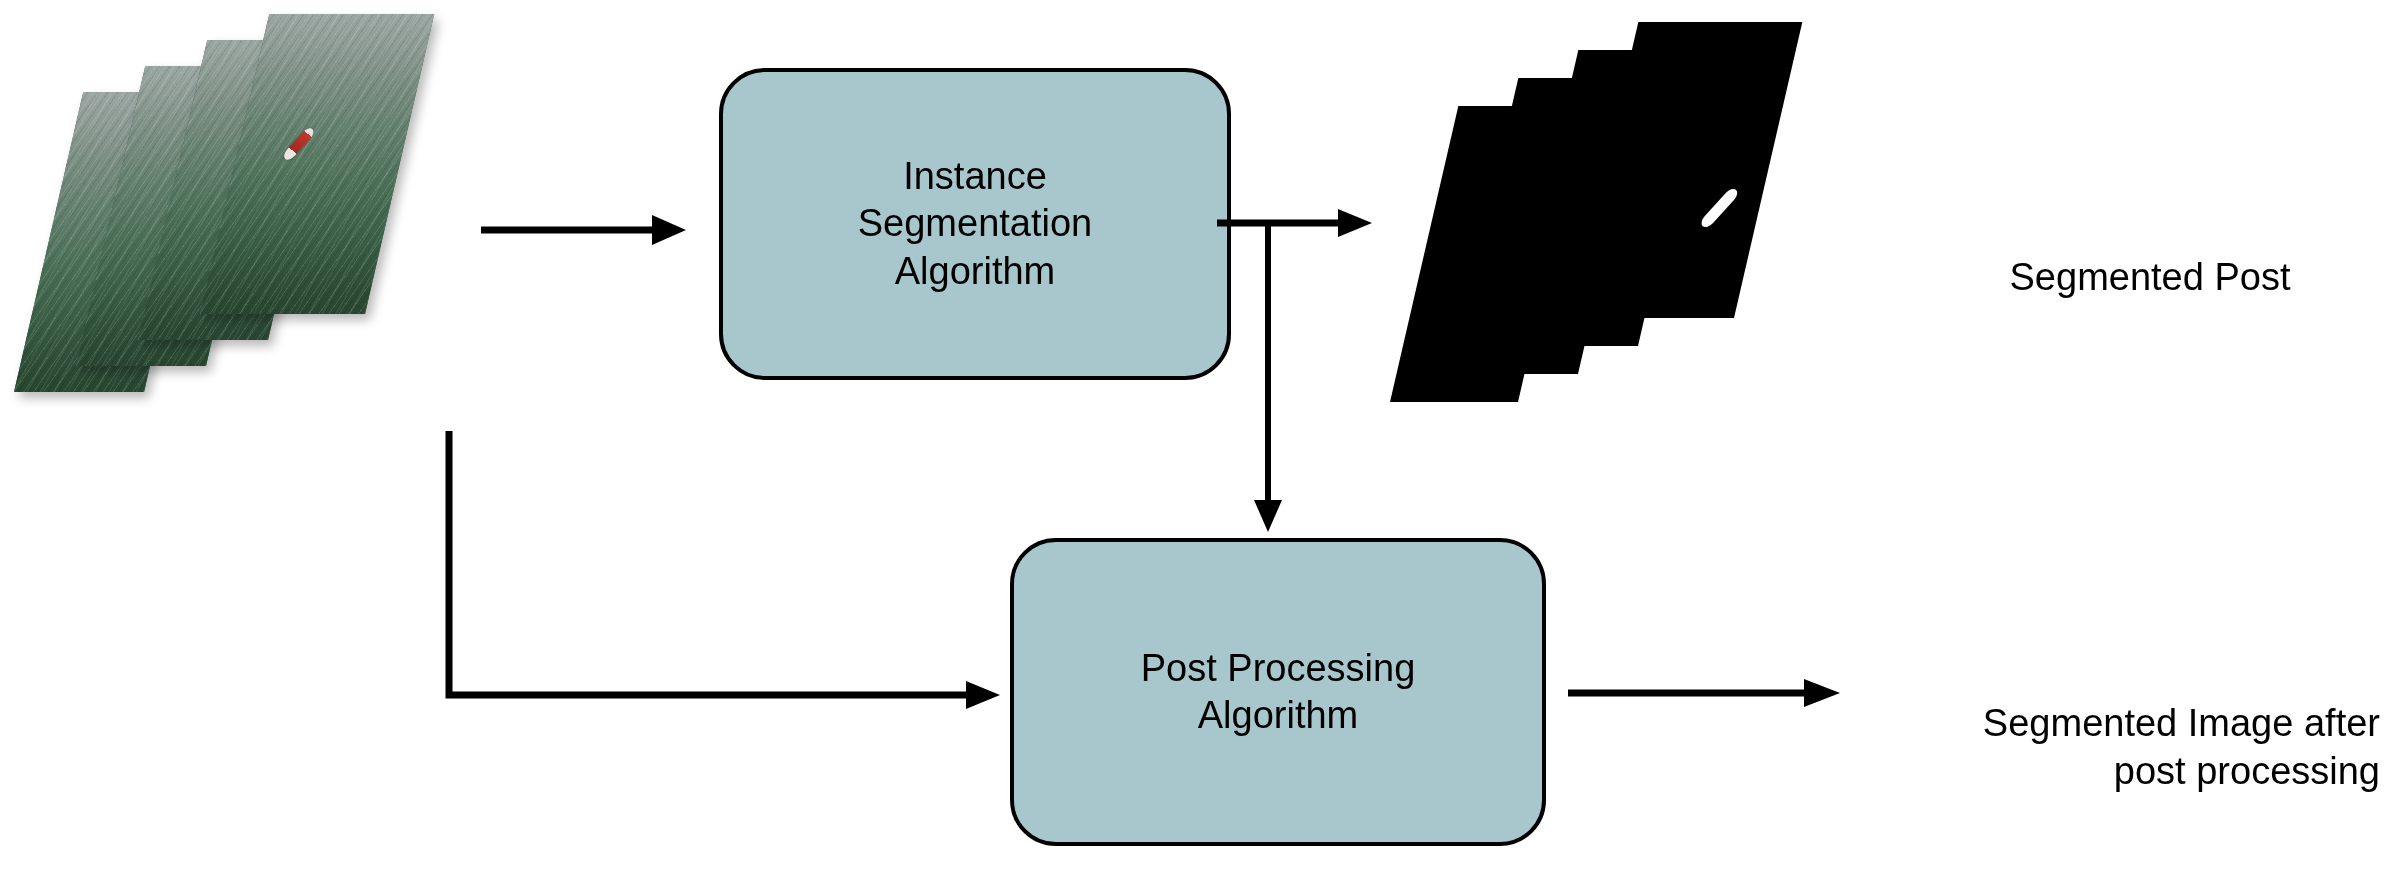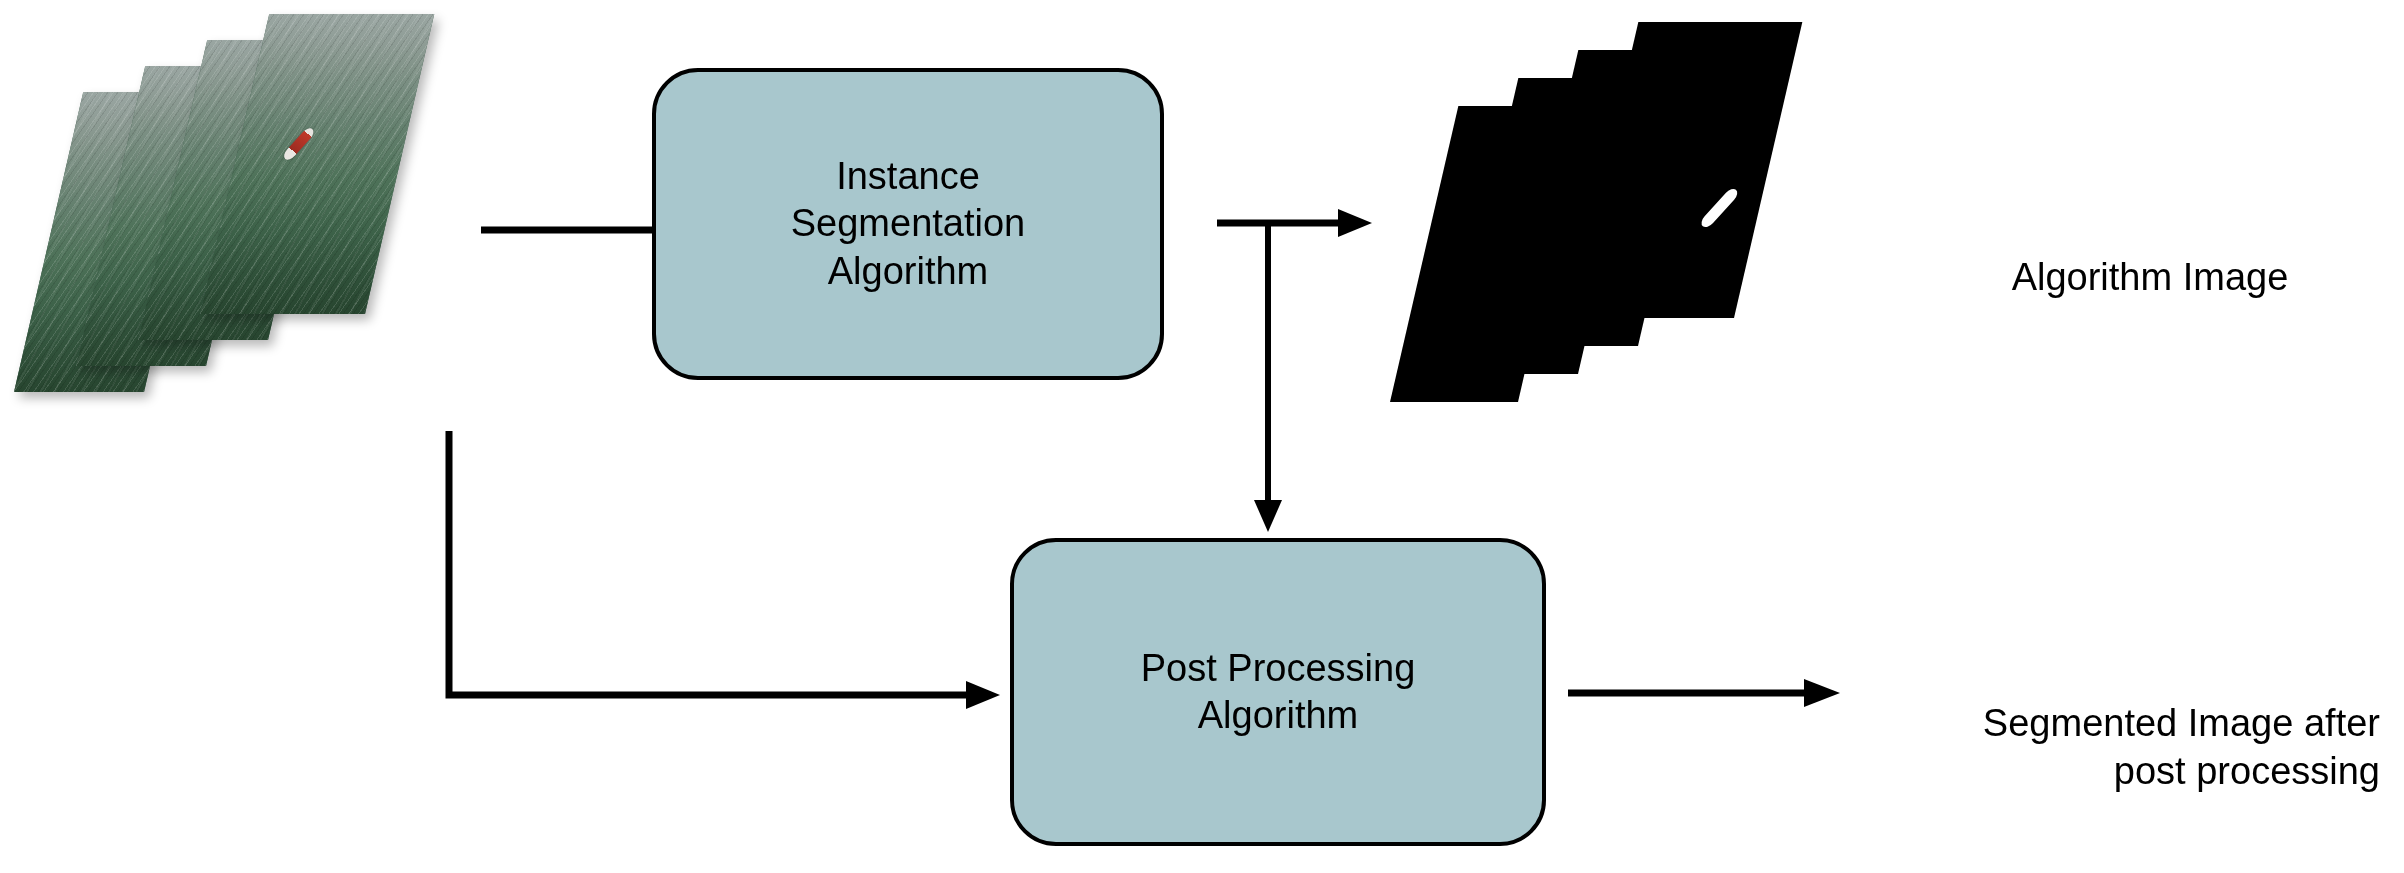--- a/index.html
+++ b/index.html
@@ -137,21 +137,21 @@
     <div class="sheet photo-sheet water" style="left:186px; top:0px;   width:165px; height:300px;">
       <div class="ship" style="left:54px; top:112px;"></div>
     </div>
   </div>
 
   <svg class="connector" viewBox="0 0 2404 873">
     <line x1="481" y1="230" x2="652" y2="230" stroke="#000" stroke-width="7"></line>
     <polygon points="652,215 686,230 652,245" fill="#000"></polygon>
   </svg>
 
-  <div class="procbox" style="left:652px; top:68px; width:512px; height:312px;">
+  <div class="procbox" style="left:719px; top:68px; width:512px; height:312px;">
     <span class="label">Instance
 Segmentation
 Algorithm</span>
   </div>
 
   <svg class="connector" viewBox="0 0 2404 873">
 
     <line x1="1217" y1="223" x2="1338" y2="223" stroke="#000" stroke-width="7"></line>
     <polygon points="1338,209 1372,223 1338,237" fill="#000"></polygon>
 
@@ -162,21 +162,21 @@
   <div class="stack" style="left:1390px; top:22px; width:460px; height:400px;">
     <div class="sheet mask-sheet" style="left:0px;   top:84px; width:128px; height:296px;"></div>
     <div class="sheet mask-sheet" style="left:60px;  top:56px; width:128px; height:296px;"></div>
     <div class="sheet mask-sheet" style="left:120px; top:28px; width:128px; height:296px;"></div>
     <div class="sheet mask-sheet" style="left:180px; top:0px;  width:164px; height:296px;">
       <div class="mask-blob" style="left:118px; top:164px;"></div>
     </div>
   </div>
 
   <div class="caption" style="left:1930px; top:204px; width:440px;">
-    <span>Algorithm Image</span>
+    <span>Segmented Post</span>
   </div>
 
   <svg class="connector" viewBox="0 0 2404 873">
     <polyline points="449,431 449,695 966,695" fill="none" stroke="#000" stroke-width="7"></polyline>
     <polygon points="966,681 1000,695 966,709" fill="#000"></polygon>
   </svg>
 
   <div class="procbox" style="left:1010px; top:538px; width:536px; height:308px;">
     <span class="label">Post Processing
 Algorithm</span>

